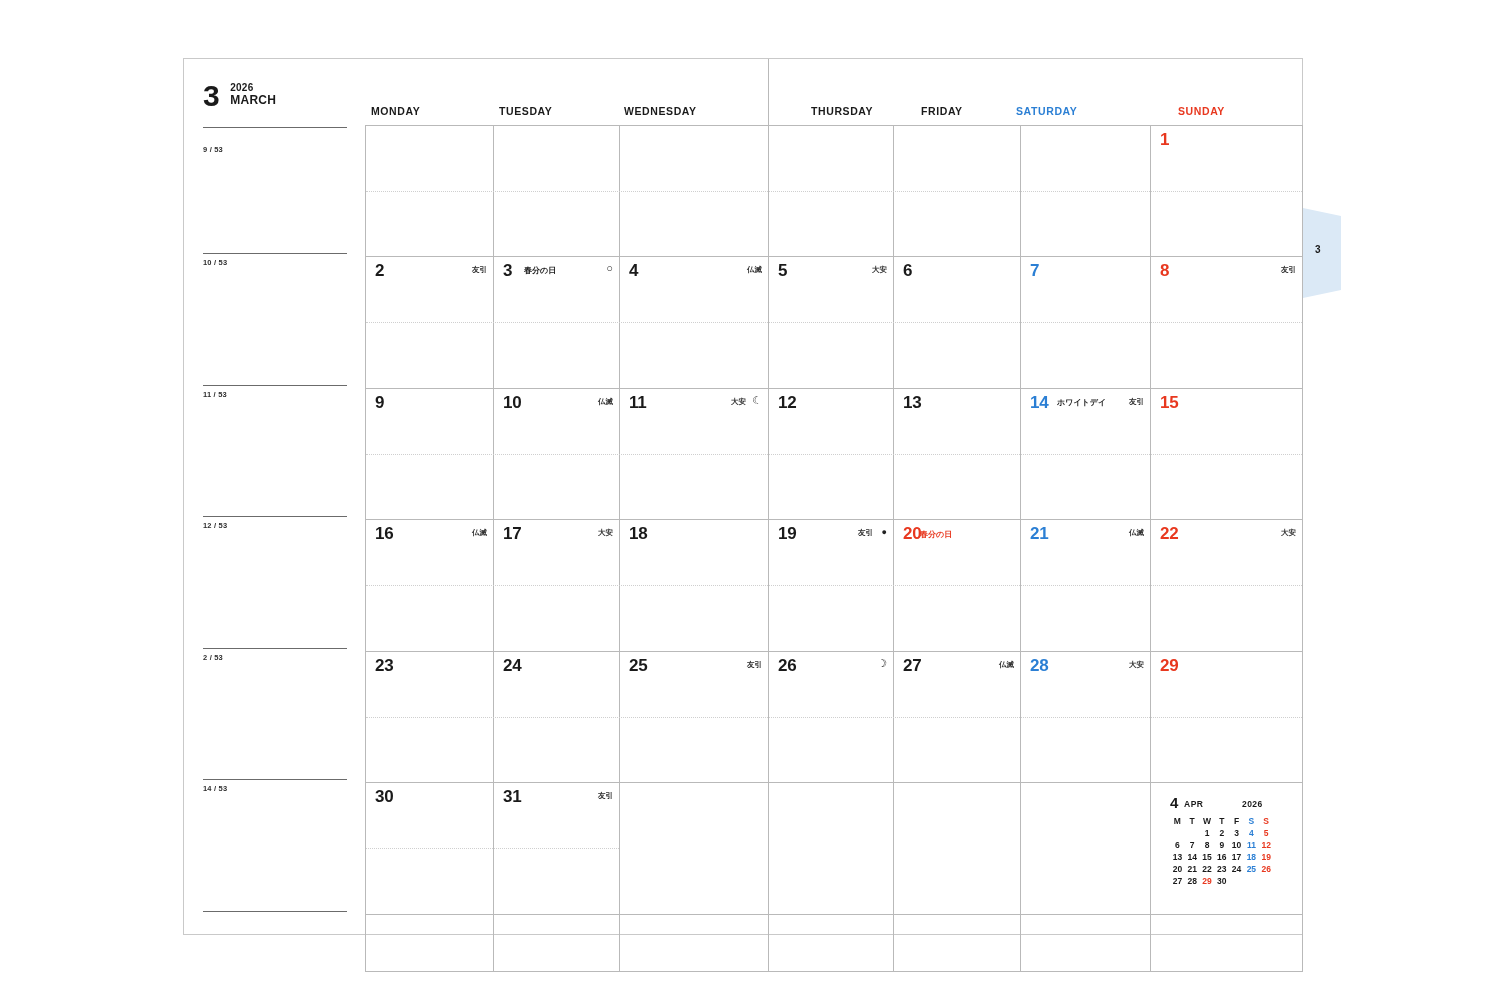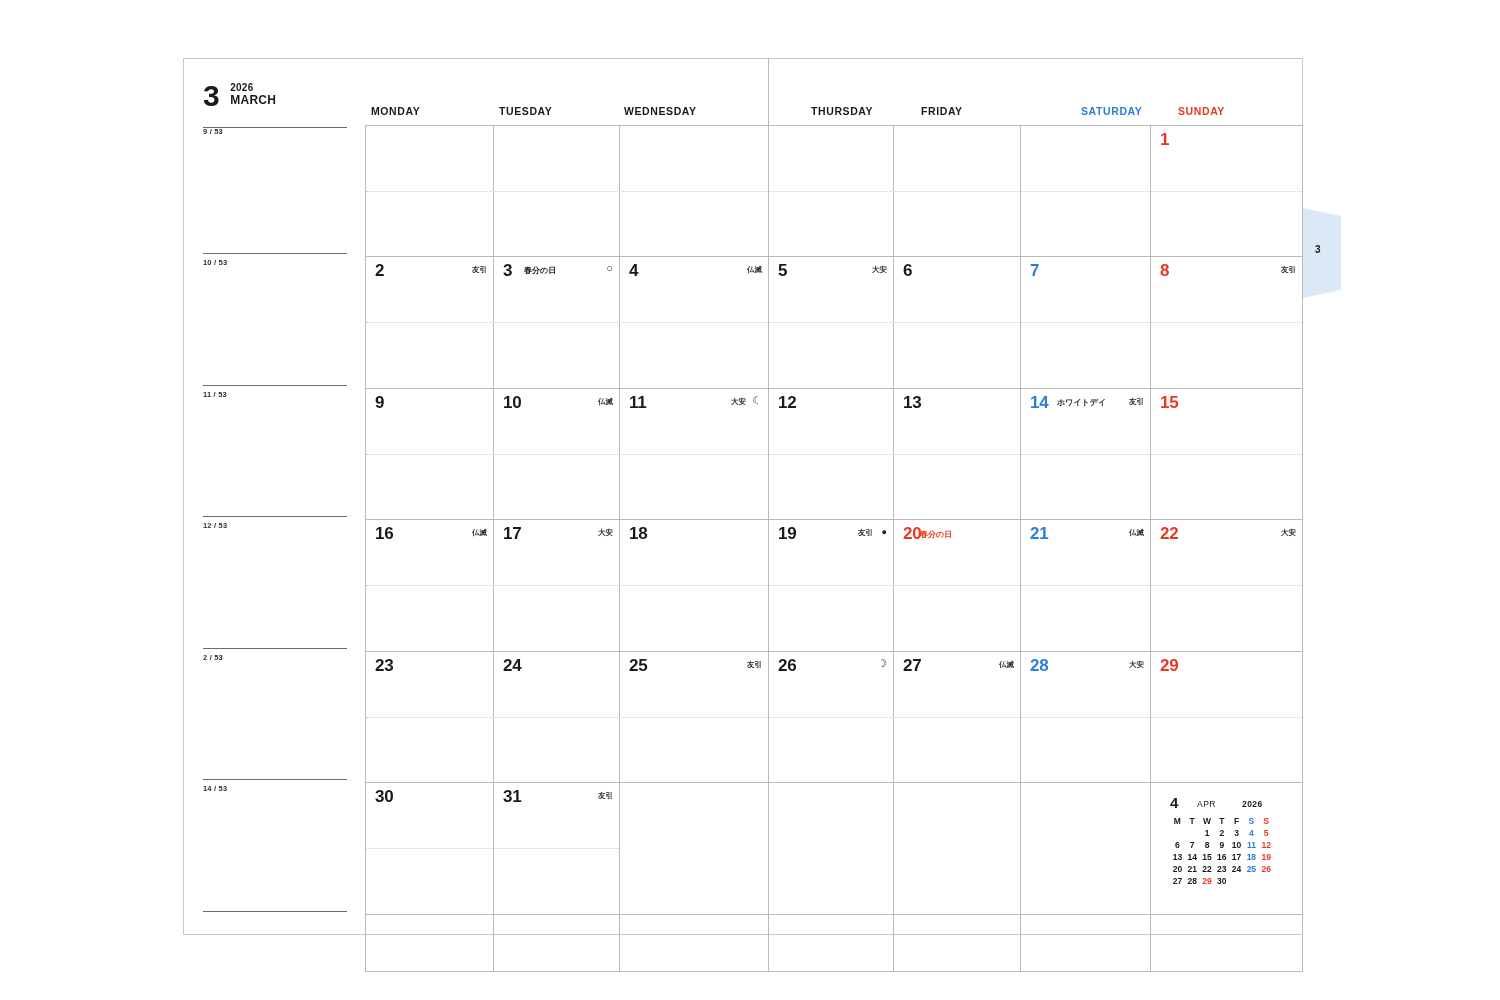--- a/index.html
+++ b/index.html
@@ -189,26 +189,25 @@
   #mini-month-num {
     font-size: 15px;
     font-weight: bold;
     line-height: 15px;
     position: absolute;
     left: 0;
     top: 0;
   }
   #mini-month-name {
     font-size: 8.5px;
-    font-weight: normal;
+    font-weight: bold;
     position: absolute;
     left: 14px;
     top: 4px;
     letter-spacing: 0.5px;
-    margin-left: 13px;
   }
   #mini-year {
     font-size: 8.5px;
     font-weight: bold;
     position: absolute;
     left: 72px;
     top: 4px;
     letter-spacing: 0.4px;
   }
   table.mini {
@@ -267,24 +266,24 @@
       <div id="month-name">MARCH</div>
     </span>
   </div>
   <div style="position:absolute;left:19px;top:68px;width:144px;height:1px;background:#6b6b6b;"></div>
 
   <div class="weekday-head" style="left:187px;">MONDAY</div>
   <div class="weekday-head" style="left:315px;">TUESDAY</div>
   <div class="weekday-head" style="left:440px;">WEDNESDAY</div>
   <div class="weekday-head" style="left:610px;margin-left:17px;">THURSDAY</div>
   <div class="weekday-head" style="left:737px;">FRIDAY</div>
-  <div class="weekday-head" style="left:888px;color:#2b7fd4;padding-left:9px;">SATURDAY</div>
+  <div class="weekday-head" style="left:823px;color:#2b7fd4;padding-left:9px;">SATURDAY</div>
   <div class="weekday-head" style="left:994px;color:#e8381f;">SUNDAY</div>
 
-  <div class="week-label" style="top:68px;">9 / 53</div>
+  <div class="week-label" style="top:86px;">9 / 53</div>
   <div class="week-rule" style="top:194px;"></div>
   <div class="week-label" style="top:199px;">10 / 53</div>
   <div class="week-rule" style="top:326px;"></div>
   <div class="week-label" style="top:331px;">11 / 53</div>
   <div class="week-rule" style="top:457px;"></div>
   <div class="week-label" style="top:462px;">12 / 53</div>
   <div class="week-rule" style="top:589px;"></div>
   <div class="week-label" style="top:594px;">2 / 53</div>
   <div class="week-rule" style="top:720px;"></div>
   <div class="week-label" style="top:725px;">14 / 53</div>

